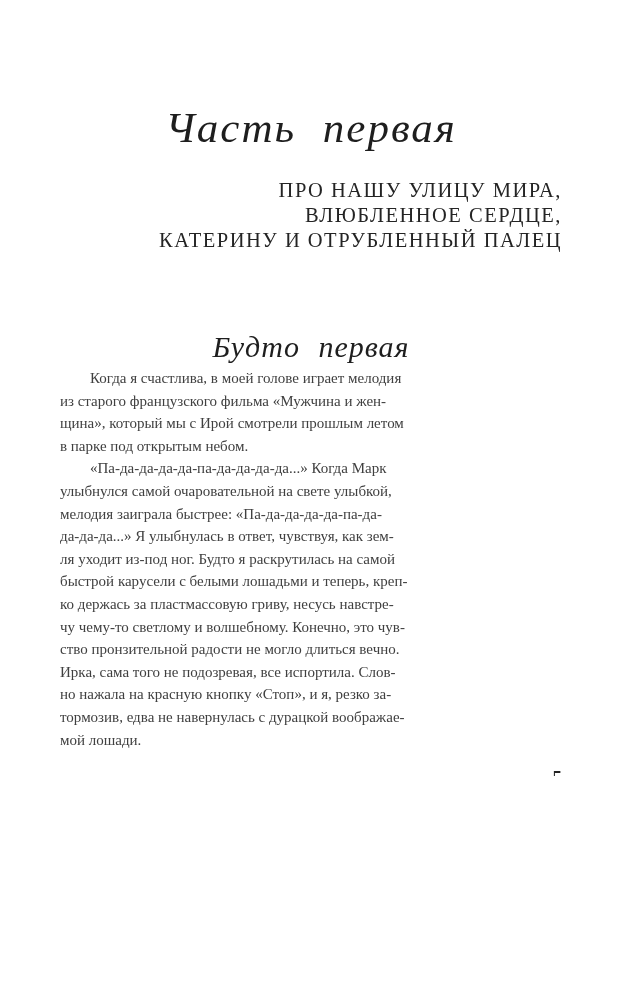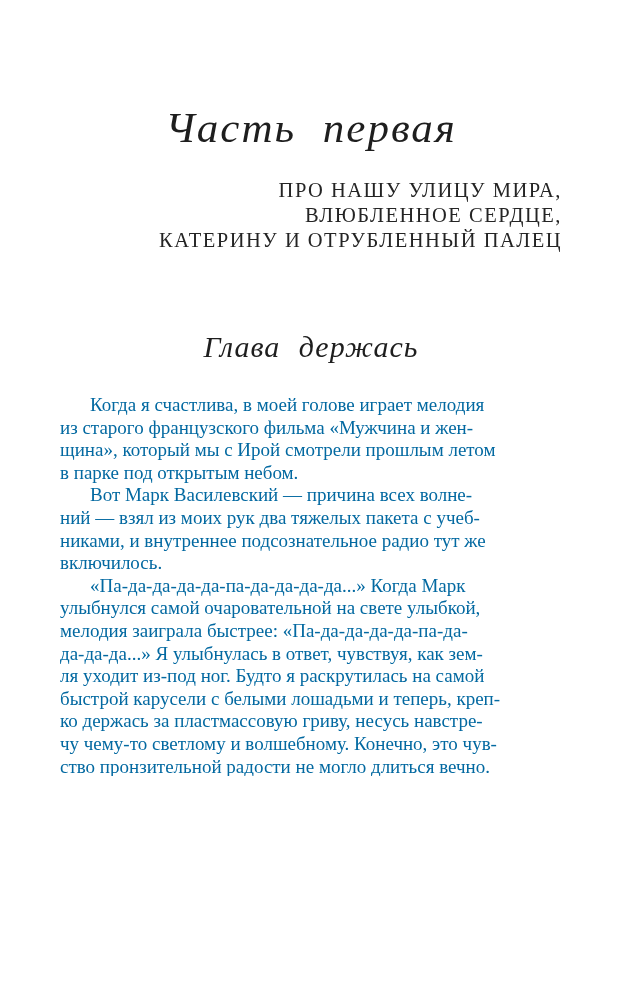--- a/index.html
+++ b/index.html
@@ -44,25 +44,24 @@
     font-size: 30px;
     font-weight: 400;
     font-style: italic;
     text-align: center;
     letter-spacing: 1px;
     word-spacing: 10px;
     line-height: 40px;
     color: #1e1e1e;
   }
   .body-text {
-    margin-top: 27px;
-    font-size: 19px;
+    font-size: 15px;
     line-height: 22.6px;
     text-align: left;
-    color: #0369a1;
+    color: #404040;
   }
   .body-text p {
     margin: 0;
     white-space: pre-line;
     text-indent: 30px;
   }
   .page-number {
     margin-top: 16px;
     font-size: 19px;
     font-weight: 700;
@@ -73,31 +72,27 @@
 </head>
 <body>
 
 <div class="page">
   <h1 class="part-title">Часть первая</h1>
 
   <h2 class="part-subtitle">ПРО НАШУ УЛИЦУ МИРА,
 ВЛЮБЛЕННОЕ СЕРДЦЕ,
 КАТЕРИНУ И ОТРУБЛЕННЫЙ ПАЛЕЦ</h2>
 
-  <h3 class="chapter-title">Глава держась</h3>
+  <h3 class="chapter-title">Будто первая</h3>
 
   <div class="body-text">
     <p>Когда я счастлива, в моей голове играет мелодия
 из старого французского фильма «Мужчина и жен-
 щина», который мы с Ирой смотрели прошлым летом
 в парке под открытым небом.</p>
-    <p>Вот Марк Василевский — причина всех волне-
-ний — взял из моих рук два тяжелых пакета с учеб-
-никами, и внутреннее подсознательное радио тут же
-включилось.</p>
     <p>«Па-да-да-да-да-па-да-да-да-да...» Когда Марк
 улыбнулся самой очаровательной на свете улыбкой,
 мелодия заиграла быстрее: «Па-да-да-да-да-па-да-
 да-да-да...» Я улыбнулась в ответ, чувствуя, как зем-
 ля уходит из-под ног. Будто я раскрутилась на самой
 быстрой карусели с белыми лошадьми и теперь, креп-
 ко держась за пластмассовую гриву, несусь навстре-
 чу чему-то светлому и волшебному. Конечно, это чув-
 ство пронзительной радости не могло длиться вечно.
 Ирка, сама того не подозревая, все испортила. Слов-

